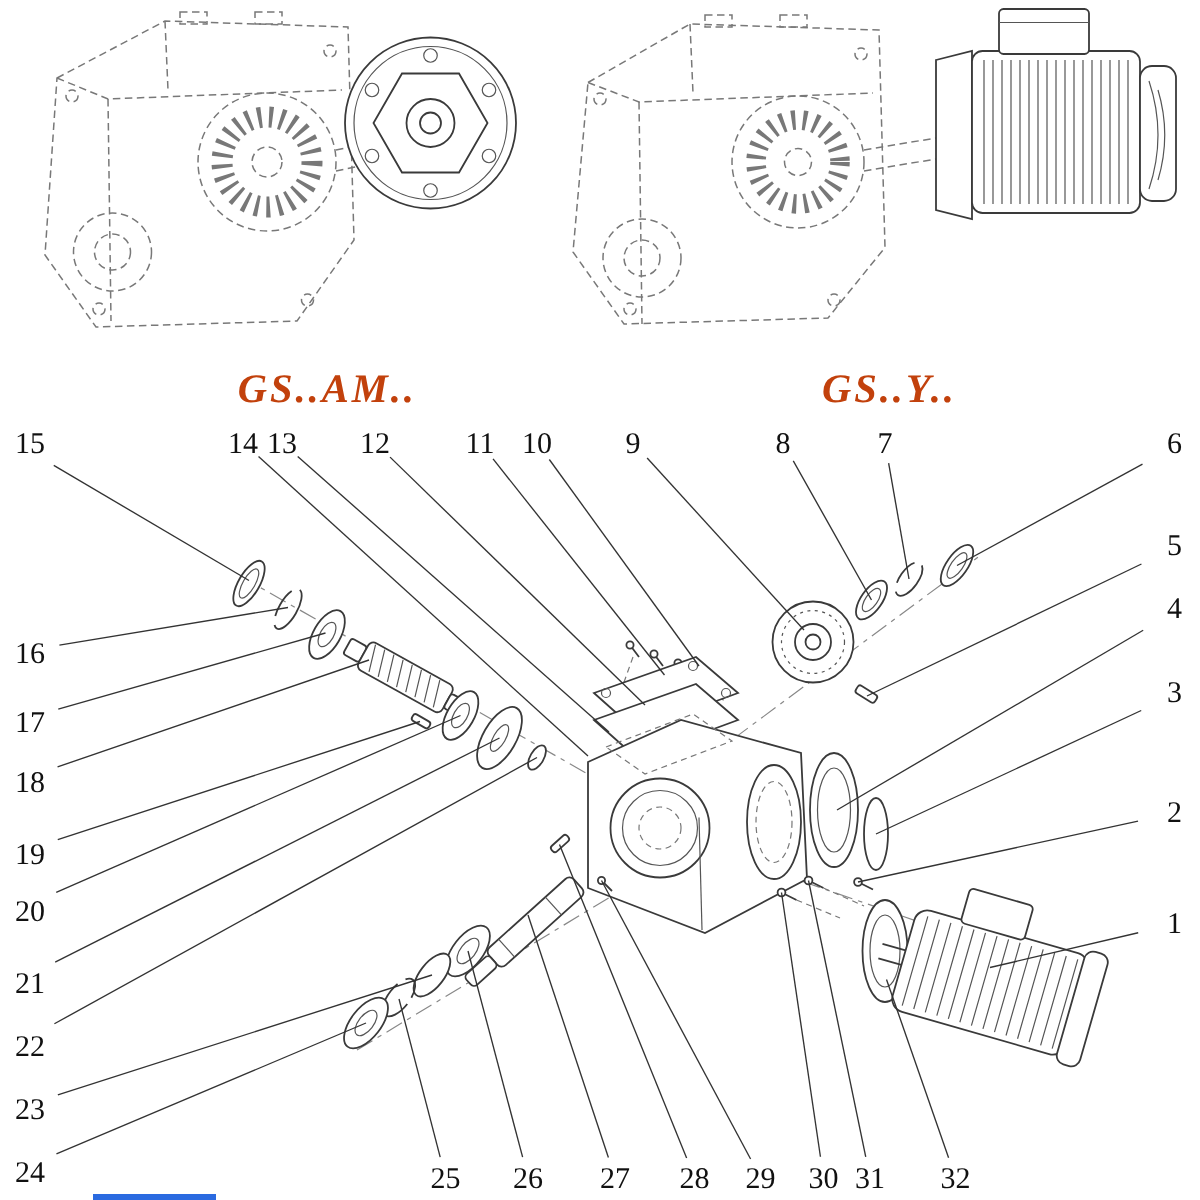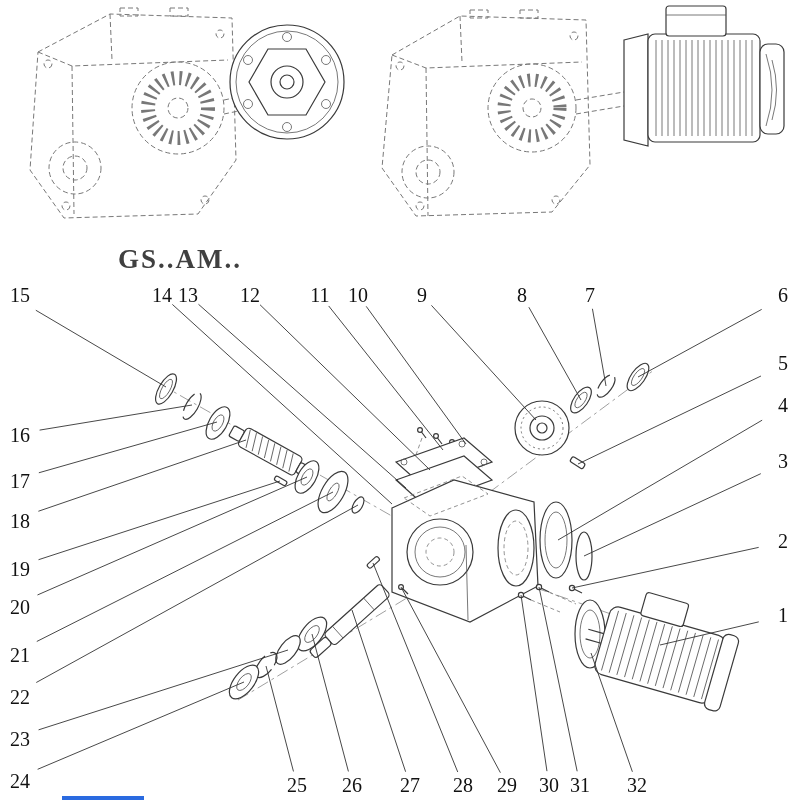--- a/index.html
+++ b/index.html
@@ -1,19 +1,19 @@
 <!DOCTYPE html>
 <html><head>
 <meta charset="utf-8">
 <style>
   html,body{margin:0;padding:0;background:#fff;}
   #page{position:relative;width:800px;height:800px;background:#fff;overflow:hidden;
         font-family:"Liberation Serif",serif;}
-  .variant-title{position:absolute;width:160px;text-align:left;font-weight:bold;
-        font-size:27px;letter-spacing:2px;color:#404040;}
+  .variant-title{position:absolute;width:160px;text-align:right;font-weight:bold;
+        font-size:27px;letter-spacing:2px;color:#c2410c;font-style:italic;}
   #title-am{left:118px;top:244px;}
   #title-y{left:478px;top:244px;}
   #diagram{position:absolute;left:0;top:0;}
   #diagram text{font-family:"Liberation Serif",serif;font-size:20px;fill:#111;}
   #callouts line{stroke:#333;stroke-width:0.9;}
   .phantom{stroke:#787878;fill:none;stroke-width:1;stroke-dasharray:5 3;}
   .solid{stroke:#3a3a3a;fill:none;stroke-width:1.2;}
   .solidw{stroke:#3a3a3a;fill:#fff;stroke-width:1.2;}
   .thin{stroke:#555;fill:none;stroke-width:0.8;}
   .cl{stroke:#888;fill:none;stroke-width:0.8;stroke-dasharray:12 4 3 4;}
@@ -290,15 +290,16 @@
         <line x1="546.958886945607" y1="771.1495899880478" x2="521" y2="595"></line>
         <text x="549" y="792" text-anchor="middle">30</text>
         <line x1="577.1612320630633" y1="771.2908280118667" x2="539" y2="587"></line>
         <text x="580" y="792" text-anchor="middle">31</text>
         <line x1="632.3929429771856" y1="771.7797494127934" x2="591" y2="653"></line>
         <text x="637" y="792" text-anchor="middle">32</text>
       </g>
   </svg>
 
   <div class="variant-title" id="title-am">GS..AM..</div>
+  <div class="variant-title" id="title-y">GS..Y..</div>
 
   <div id="bottom-accent-bar" style="background: rgb(42, 106, 224);"></div>
 </div>
 
 </body></html>

